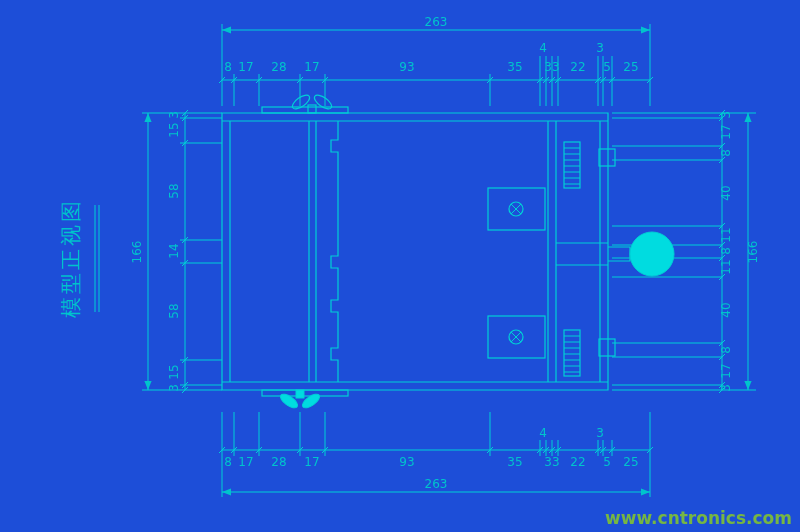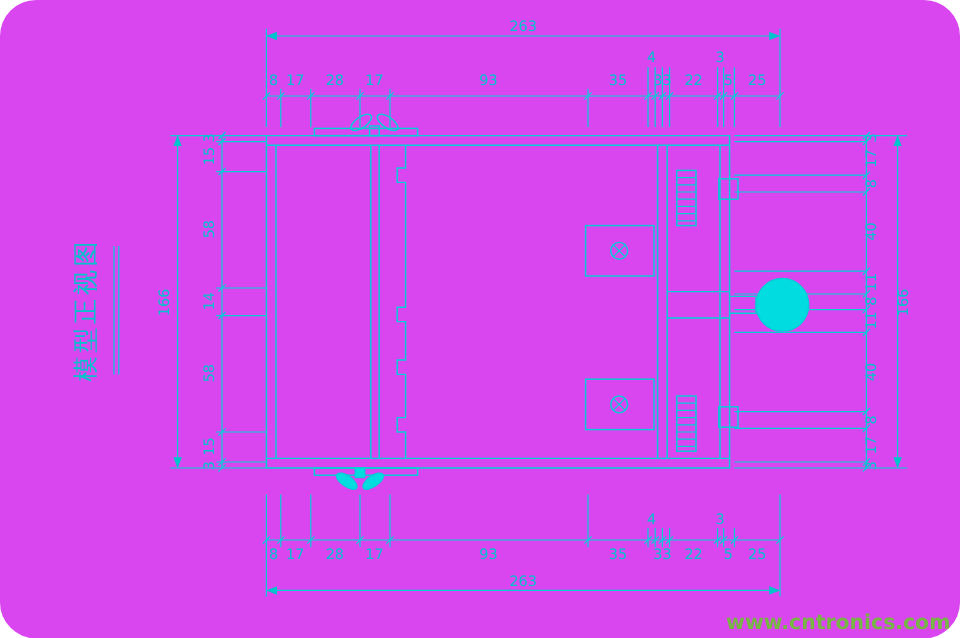--- a/index.html
+++ b/index.html
@@ -1,17 +1,17 @@
 <!DOCTYPE html>
 <html><head>
 <meta charset="utf-8">
 <style>
   html,body{margin:0;padding:0;background:#ffffff;}
-  .page{position:relative;width:800px;height:532px;background:#d946ef;overflow:hidden;
-        font-family:"DejaVu Sans",sans-serif;border-radius:30px;}
+  .page{position:relative;width:800px;height:532px;background:#1d4ed8;overflow:hidden;
+        font-family:"DejaVu Sans",sans-serif;}
   svg{position:absolute;left:0;top:0;}
   .ln{stroke:#00d0d6;stroke-width:1.2;fill:none;}
   .dln{stroke:#00d0d6;stroke-width:1;fill:none;}
   .fillc{fill:#00dce0;stroke:#00d0d6;stroke-width:1;}
   text.dim{font-family:"DejaVu Sans",sans-serif;font-size:12px;fill:#00c4cc;text-anchor:middle;}
   text.title-v{font-family:"DejaVu Sans",sans-serif;font-size:21px;fill:#00c4cc;text-anchor:middle;letter-spacing:3px;}
   text.wm{font-family:"DejaVu Sans",sans-serif;font-size:17px;font-weight:bold;fill:#76b643;text-anchor:end;}
 </style>
 </head>
 <body>

